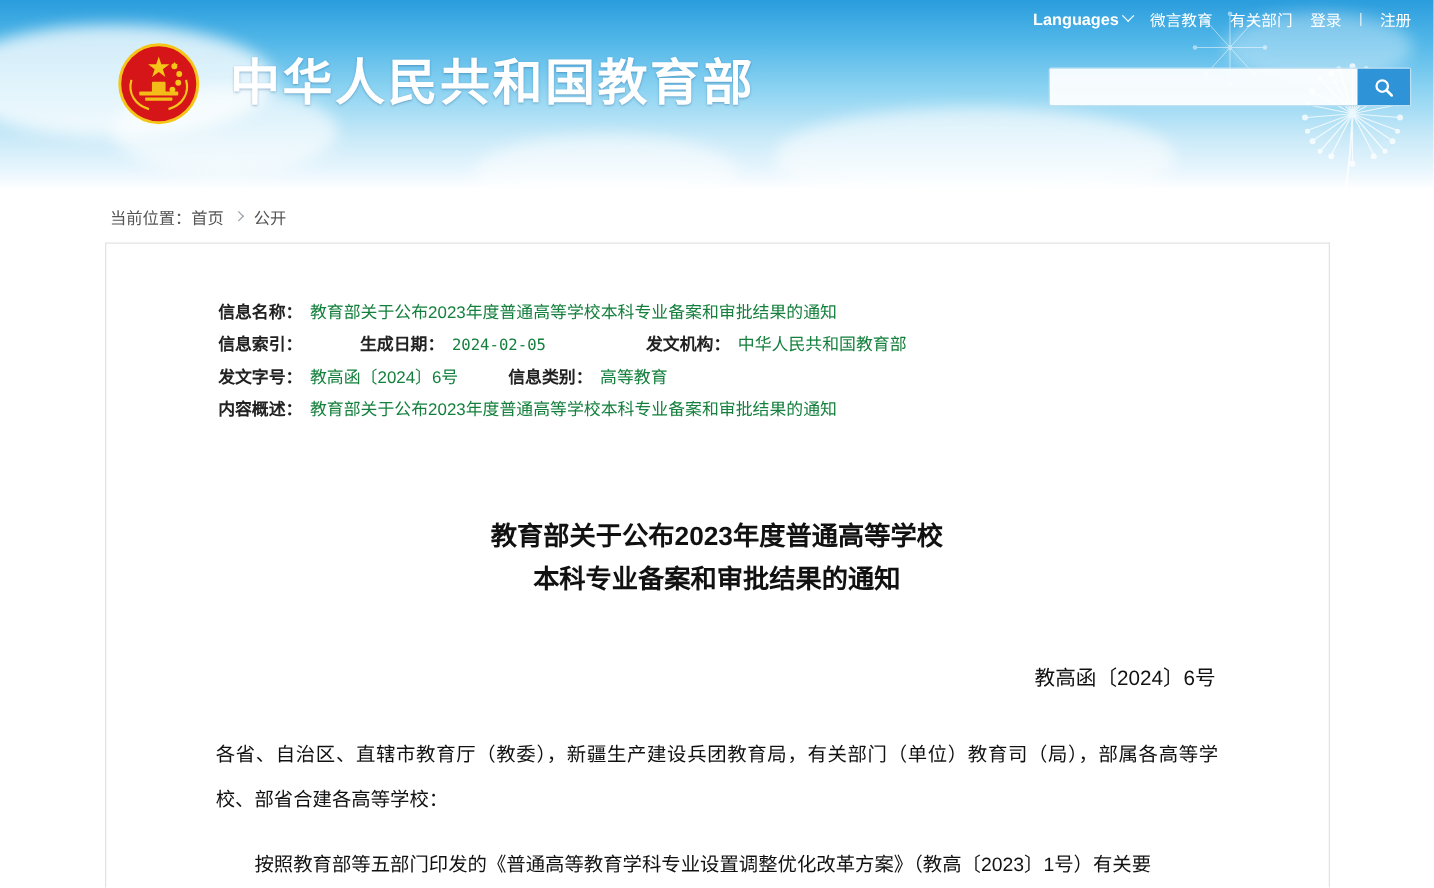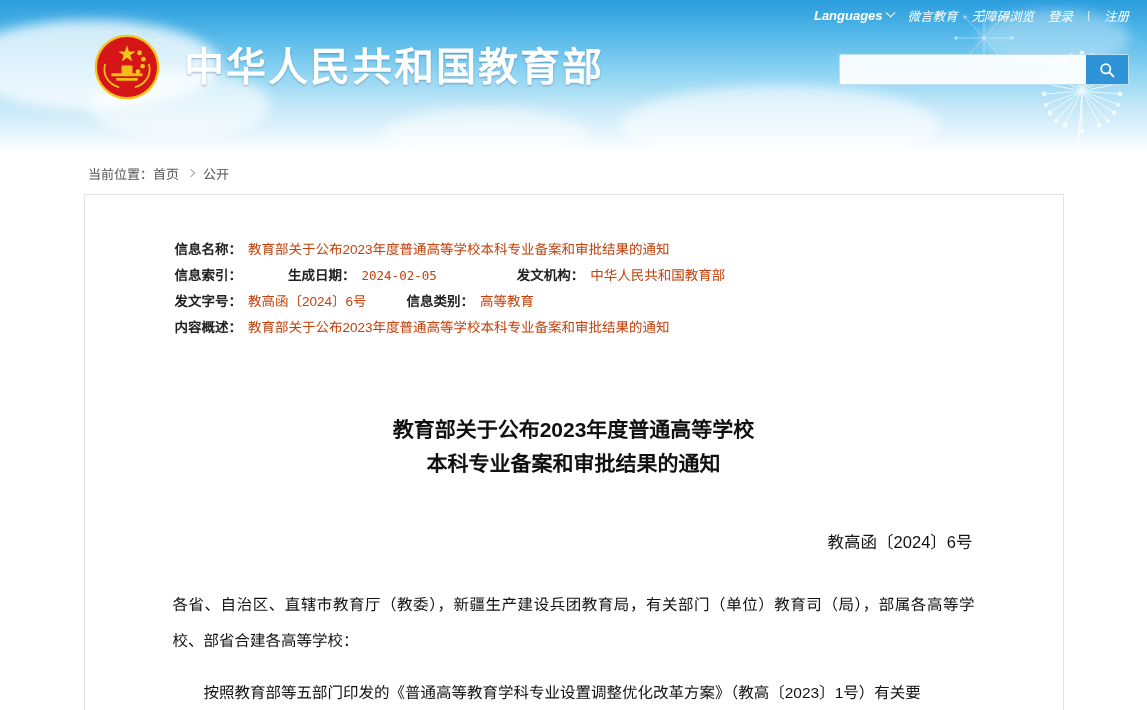--- a/index.html
+++ b/index.html
@@ -61,21 +61,20 @@
     align-items: center;
     gap: 14px;
     font-size: 12.5px;
     color: #ffffff;
     z-index: 5;
   }
   .topnav a {
     color: #ffffff;
     text-decoration: none;
     white-space: nowrap;
-    font-style: italic;
   }
   .topnav .sep { color: rgba(255,255,255,.85); font-size: 11px; }
   .lang {
     display: inline-flex;
     align-items: center;
     gap: 4px;
     font-weight: bold;
     font-size: 13px;
   }
   .chev {
@@ -185,21 +184,21 @@
     font-size: 13.5px;
     color: #333;
     line-height: 26px;
   }
   .meta-row { display: flex; align-items: baseline; white-space: nowrap; }
   .meta-label {
     font-weight: bold;
     color: #222;
     margin-right: 6px;
   }
-  .meta-val { color: #c2410c; }
+  .meta-val { color: #15803d; }
   .meta-gap { display: inline-block; width: 40px; }
   .meta-val-mono { font-family: "DejaVu Sans Mono", monospace; font-size: 12.5px; }
 
   .doc-title {
     margin-top: 72px;
     text-align: center;
     font-weight: bold;
     font-size: 21px;
     line-height: 34px;
     color: #111;
@@ -313,21 +312,21 @@
       </g>
     </g>
   </svg>
 
   <div class="topnav">
     <a class="lang" href="#">
       <span>Languages</span>
       <span class="chev"></span>
     </a>
     <a href="#">微言教育</a>
-    <a href="#">无障碍浏览</a>
+    <a href="#">有关部门</a>
     <a href="#">登录</a>
     <span class="sep">|</span>
     <a href="#">注册</a>
   </div>
 
   <div class="brand">
     <svg class="emblem" viewBox="0 0 100 100">
       <circle cx="50" cy="50" r="40" fill="#d61518" stroke="#f5c518" stroke-width="3"></circle>
       <g fill="#f5c518">
         <polygon points="50,22 52.6,30 61,30 54.2,35 56.8,43 50,38 43.2,43 45.8,35 39,30 47.4,30"></polygon>

